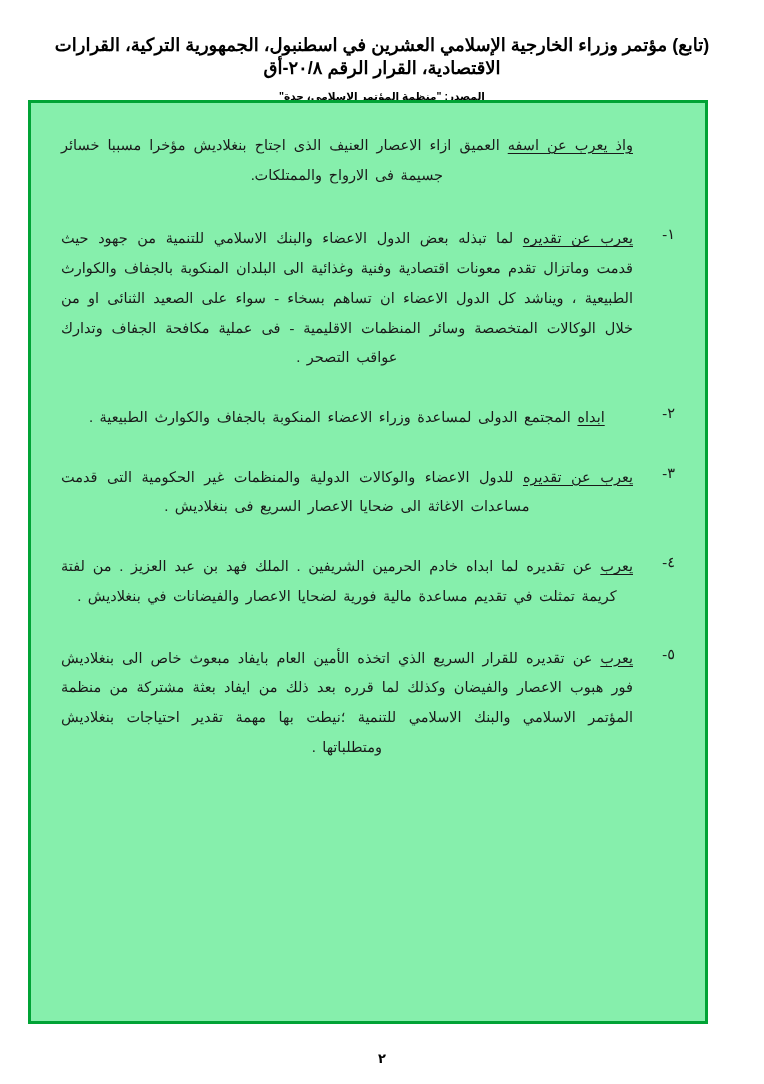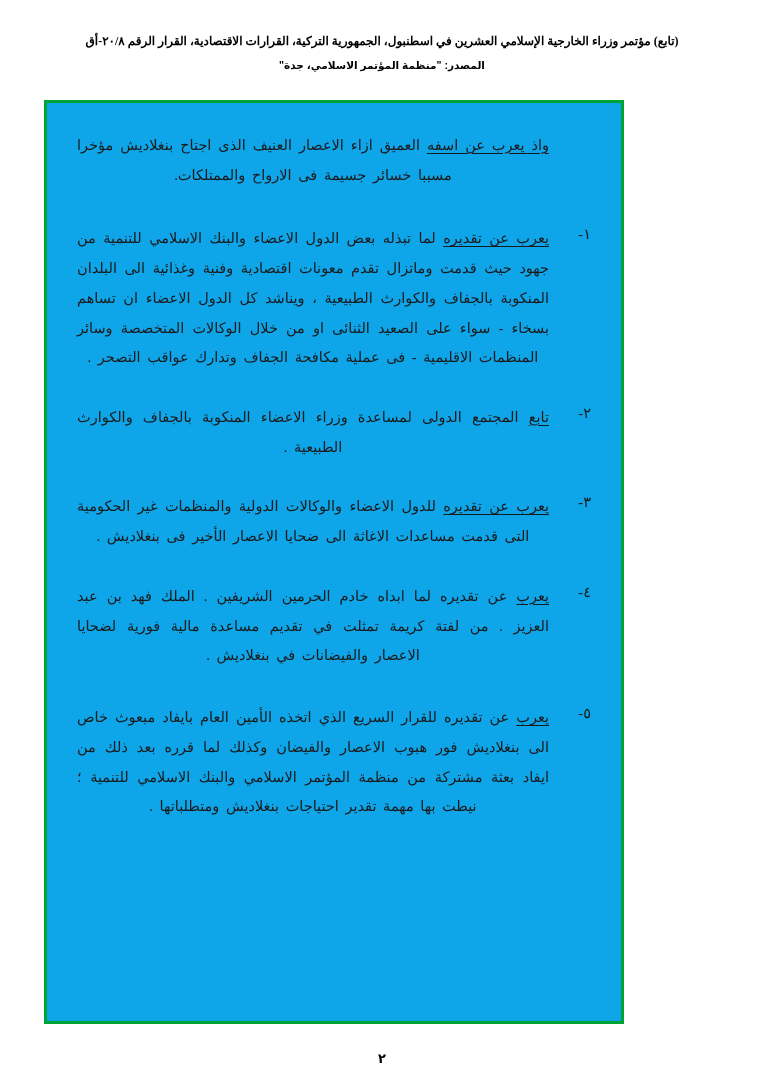--- a/index.html
+++ b/index.html
@@ -24,48 +24,48 @@
 
   
   .doc-header {
     position: absolute;
     top: 34px;
     left: 0;
     right: 0;
     text-align: center;
   }
   .header-title {
-    font-family: Liberation Serif, serif;
+    font-family: Liberation Sans, sans-serif;
     font-weight: bold;
-    font-size: 12px;
+    font-size: 18px;
     letter-spacing: 0px;
     color: #000;
     padding: 0 16px;
     line-height: 1.3;
     direction: rtl;
   }
   .header-source {
     margin-top: 9px;
     font-family: "Liberation Sans", "DejaVu Sans", sans-serif;
     font-weight: bold;
     font-size: 10.5px;
     color: #000;
     direction: rtl;
   }
 
   
   .frame {
     position: absolute;
     top: 100px;
-    left: 44px;
-    width: 580px;
+    left: 28px;
+    width: 680px;
     height: 924px;
     border: 3px solid #00a335;
     box-sizing: border-box;
-    background: #0ea5e9;
+    background: #86efac;
   }
   .frame-inner {
     position: absolute;
     top: 22px;
     right: 30px;
     left: 30px;
     bottom: 18px;
     direction: rtl;
   }
 
@@ -145,26 +145,26 @@
         <div class="para-body"><span class="lead">واذ يعرب عن اسفه</span><span> العميق ازاء الاعصار العنيف الذى اجتاح بنغلاديش مؤخرا مسببا خسائر جسيمة فى الارواح والممتلكات.</span></div>
       </div>
 
       <div class="para p1">
         <div class="para-num">١-</div>
         <div class="para-body"><span class="lead">يعرب عن تقديره</span><span> لما تبذله بعض الدول الاعضاء والبنك الاسلامي للتنمية من جهود حيث قدمت وماتزال تقدم معونات اقتصادية وفنية وغذائية الى البلدان المنكوبة بالجفاف والكوارث الطبيعية ، ويناشد كل الدول الاعضاء ان تساهم بسخاء - سواء على الصعيد الثنائى او من خلال الوكالات المتخصصة وسائر المنظمات الاقليمية - فى عملية مكافحة الجفاف وتدارك عواقب التصحر .</span></div>
       </div>
 
       <div class="para p2">
         <div class="para-num">٢-</div>
-        <div class="para-body"><span class="lead">تابع</span><span> المجتمع الدولى لمساعدة وزراء الاعضاء المنكوبة بالجفاف والكوارث الطبيعية .</span></div>
+        <div class="para-body"><span class="lead">ابداه</span><span> المجتمع الدولى لمساعدة وزراء الاعضاء المنكوبة بالجفاف والكوارث الطبيعية .</span></div>
       </div>
 
       <div class="para p3">
         <div class="para-num">٣-</div>
-        <div class="para-body"><span class="lead">يعرب عن تقديره</span><span> للدول الاعضاء والوكالات الدولية والمنظمات غير الحكومية التى قدمت مساعدات الاغاثة الى ضحايا الاعصار الأخير فى بنغلاديش .</span></div>
+        <div class="para-body"><span class="lead">يعرب عن تقديره</span><span> للدول الاعضاء والوكالات الدولية والمنظمات غير الحكومية التى قدمت مساعدات الاغاثة الى ضحايا الاعصار السريع فى بنغلاديش .</span></div>
       </div>
 
       <div class="para p4">
         <div class="para-num">٤-</div>
         <div class="para-body"><span class="lead">يعرب</span><span> عن تقديره لما ابداه خادم الحرمين الشريفين . الملك فهد بن عبد العزيز . من لفتة كريمة تمثلت في تقديم مساعدة مالية فورية لضحايا الاعصار والفيضانات في بنغلاديش .</span></div>
       </div>
 
       <div class="para p5">
         <div class="para-num">٥-</div>
         <div class="para-body"><span class="lead">يعرب</span><span> عن تقديره للقرار السريع الذي اتخذه الأمين العام بايفاد مبعوث خاص الى بنغلاديش فور هبوب الاعصار والفيضان وكذلك لما قرره بعد ذلك من ايفاد بعثة مشتركة من منظمة المؤتمر الاسلامي والبنك الاسلامي للتنمية ؛نيطت بها مهمة تقدير احتياجات بنغلاديش ومتطلباتها .</span></div>

